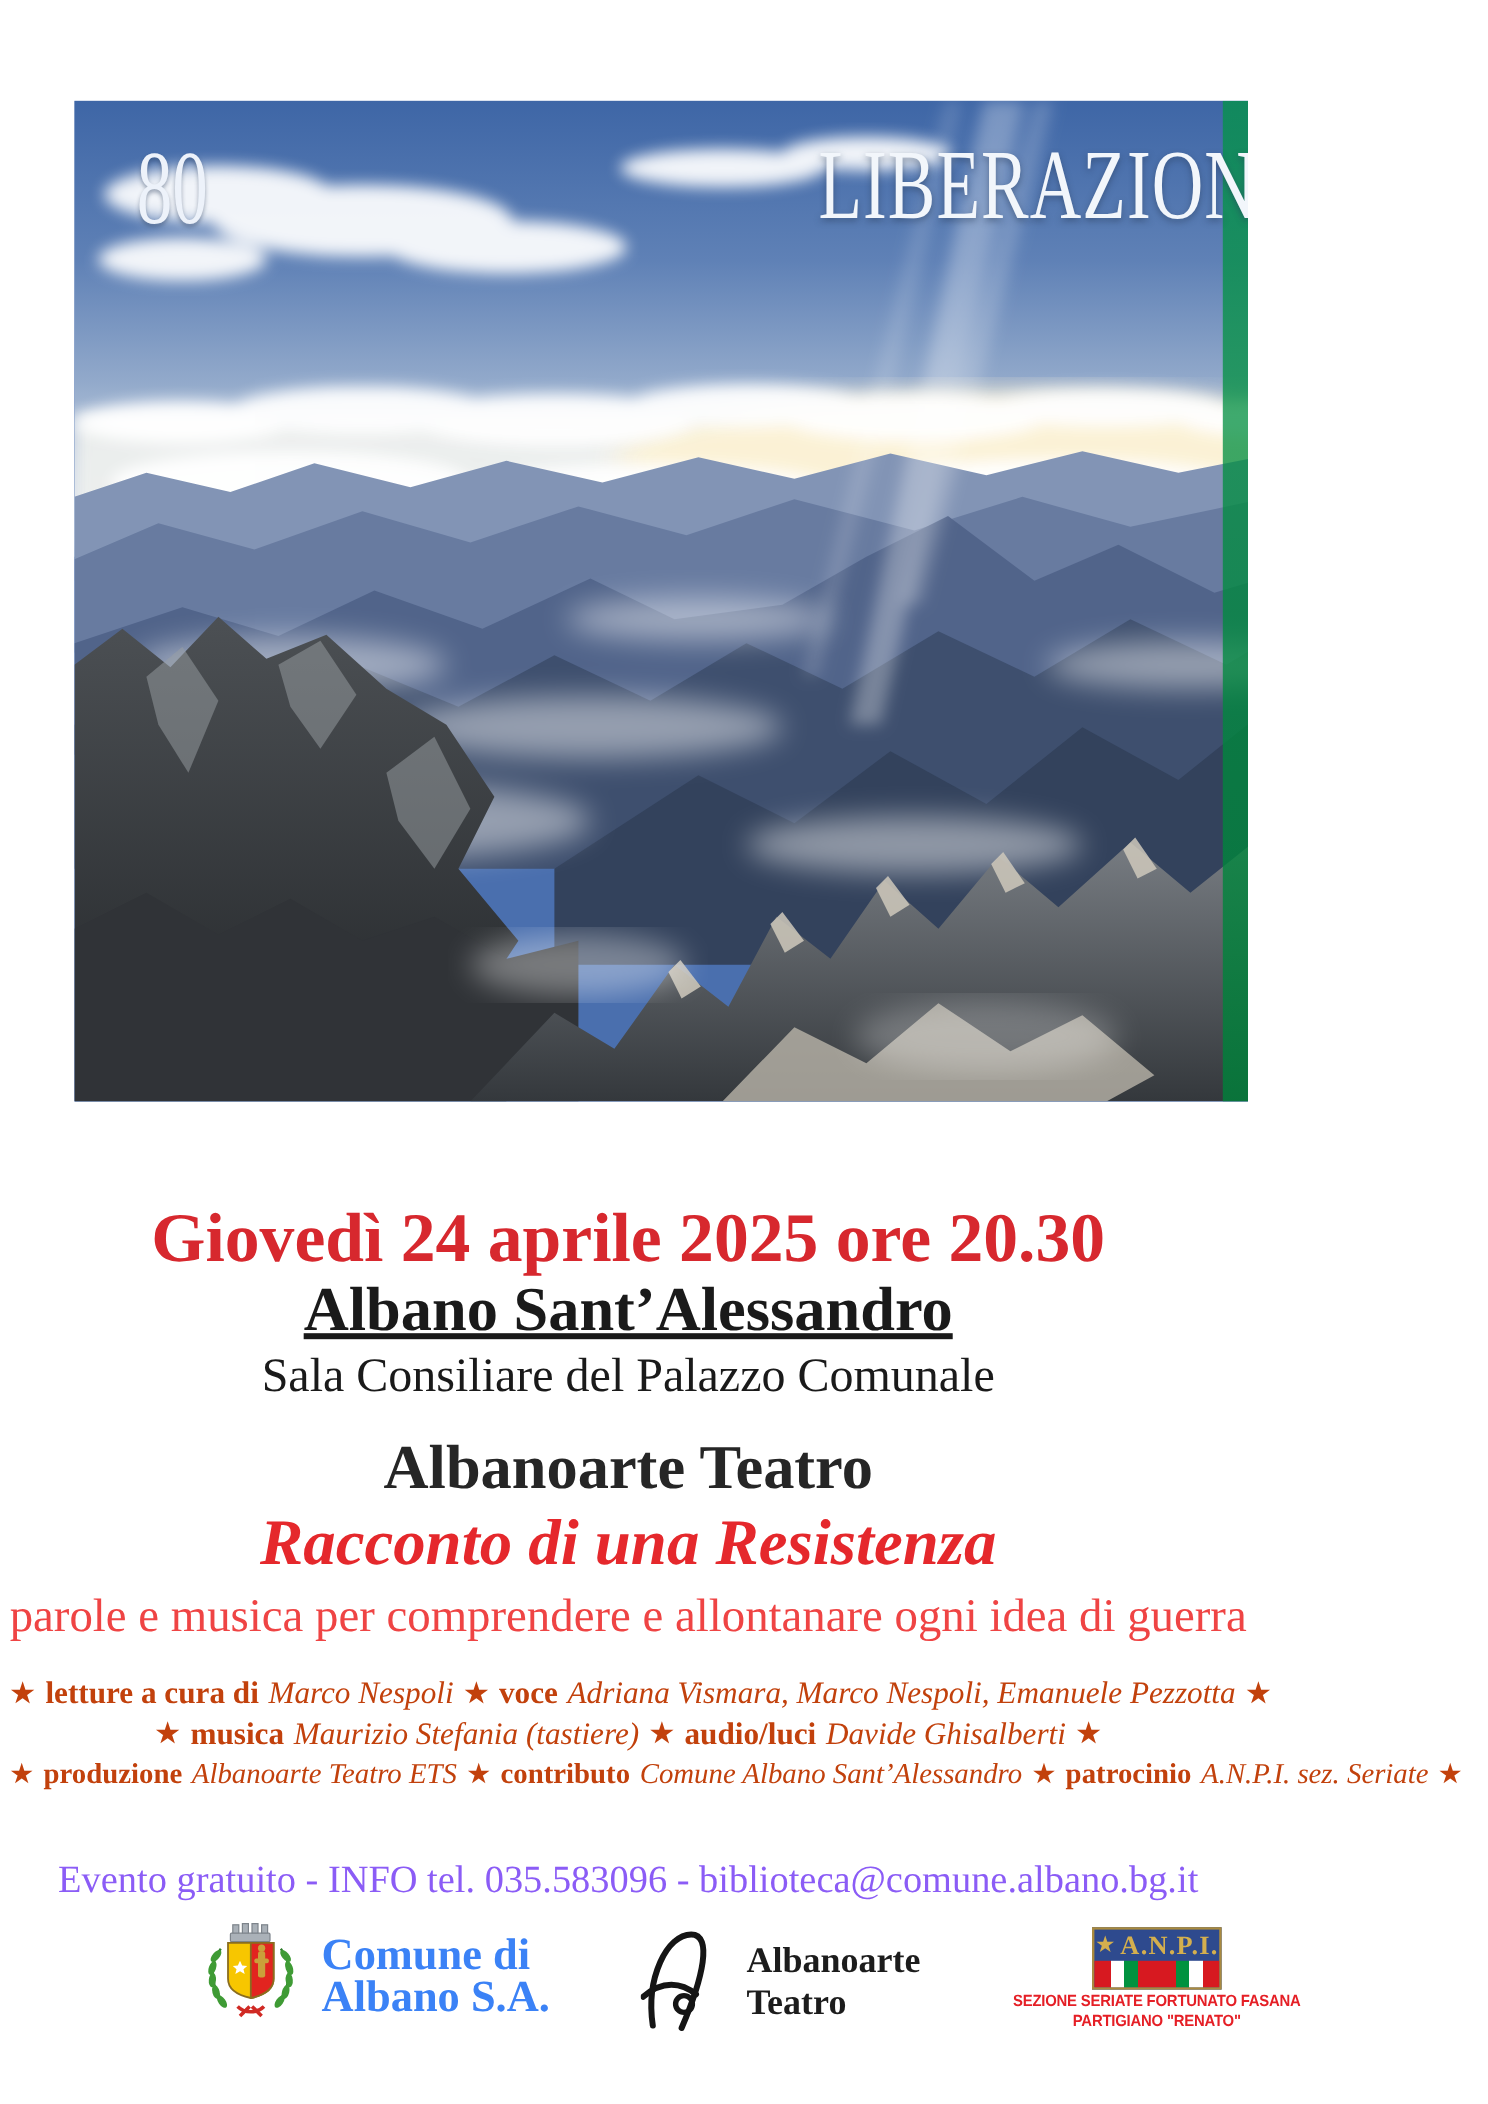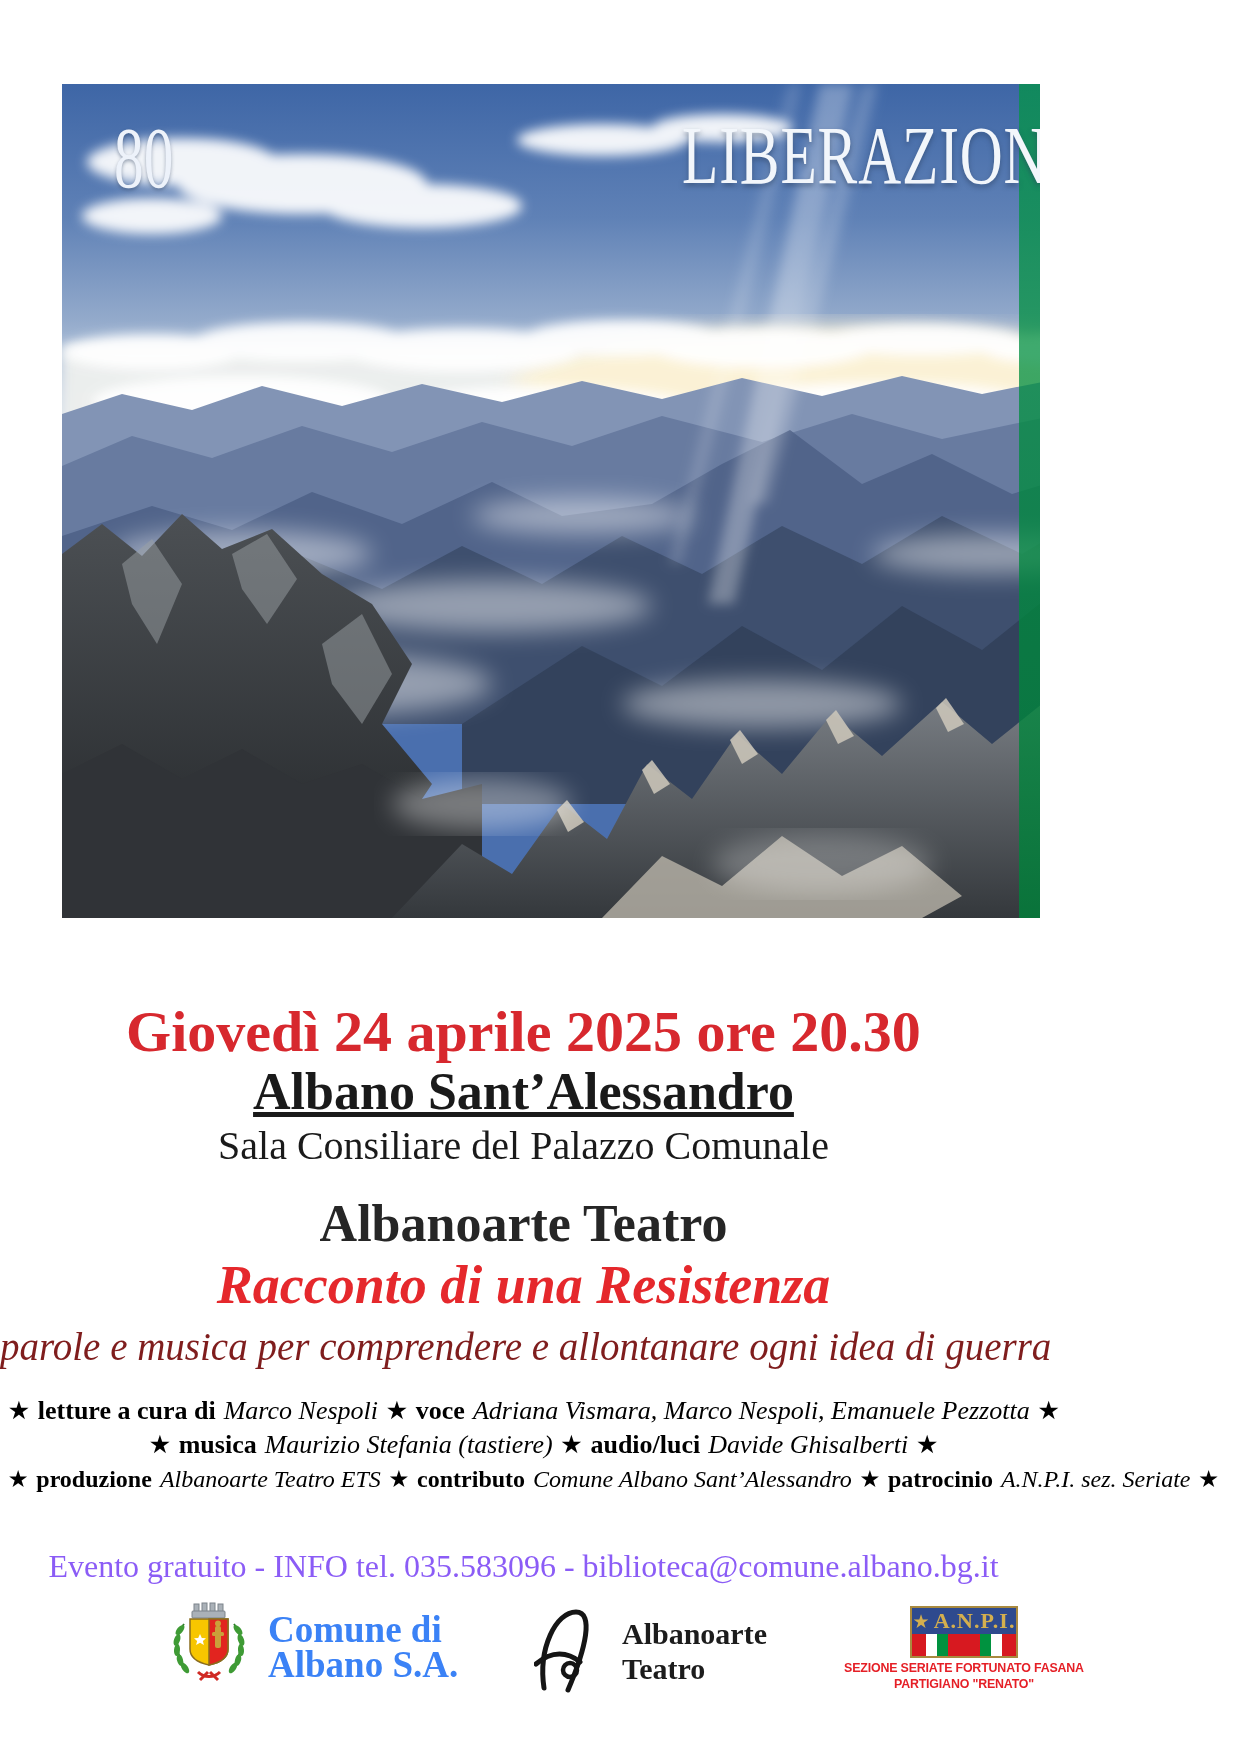--- a/index.html
+++ b/index.html
@@ -17,23 +17,23 @@
   .liberazione{position:absolute;left:620px;top:26px;color:#f2f6fb;font-size:70px;line-height:1.1;
          letter-spacing:1px;transform:scale(.85,1.18);transform-origin:left top;white-space:nowrap;
          text-shadow:0 2px 5px rgba(40,60,90,.5);}
   
   .center{position:absolute;left:0;width:1047px;text-align:center;white-space:nowrap;}
   .dt   {top:998px; font-size:58px;font-weight:bold;color:#d7282e;}
   .loc  {top:1062px;font-size:52px;font-weight:bold;color:#1a1a1a;text-decoration:underline;}
   .venue{top:1122px;font-size:40px;color:#1a1a1a;}
   .comp {top:1194px;font-size:52px;font-weight:bold;color:#262626;}
   .show {top:1254px;font-size:54px;font-weight:bold;font-style:italic;color:#e5282c;}
-  .tag  {top:1324px;font-size:39px;font-style:italic;color:#7f1d1d;}
-  .cl   {font-size:26px;color:#000000;}
-  .cl1{top:1396px;} .cl2{top:1430px;padding-left:20px;}
+  .tag  {top:1324px;font-size:39px;color:#ef4444;}
+  .cl   {font-size:26px;color:#c2410c;}
+  .cl1{top:1396px;} .cl2{top:1430px;}
   .cl3{top:1466px;font-size:24px;}
   .cl .star{margin:0 9px;font-style:normal;font-weight:bold;font-size:.85em;vertical-align:1px;}
   .cl .lbl{font-weight:bold;margin-right:8px;}
   .cl .val{font-style:italic;}
   .info {top:1548px;font-size:32px;color:#8b5cf6;}
   
   .crest{position:absolute;left:170px;top:1602px;}
   .comune-txt{position:absolute;left:268px;top:1612px;font-size:37px;line-height:35px;font-weight:bold;color:#3b82f6;}
   .sig{position:absolute;left:534px;top:1604px;}
   .albarte-txt{position:absolute;left:622px;top:1616px;font-size:30px;line-height:35px;font-weight:bold;color:#1c1c1c;}

